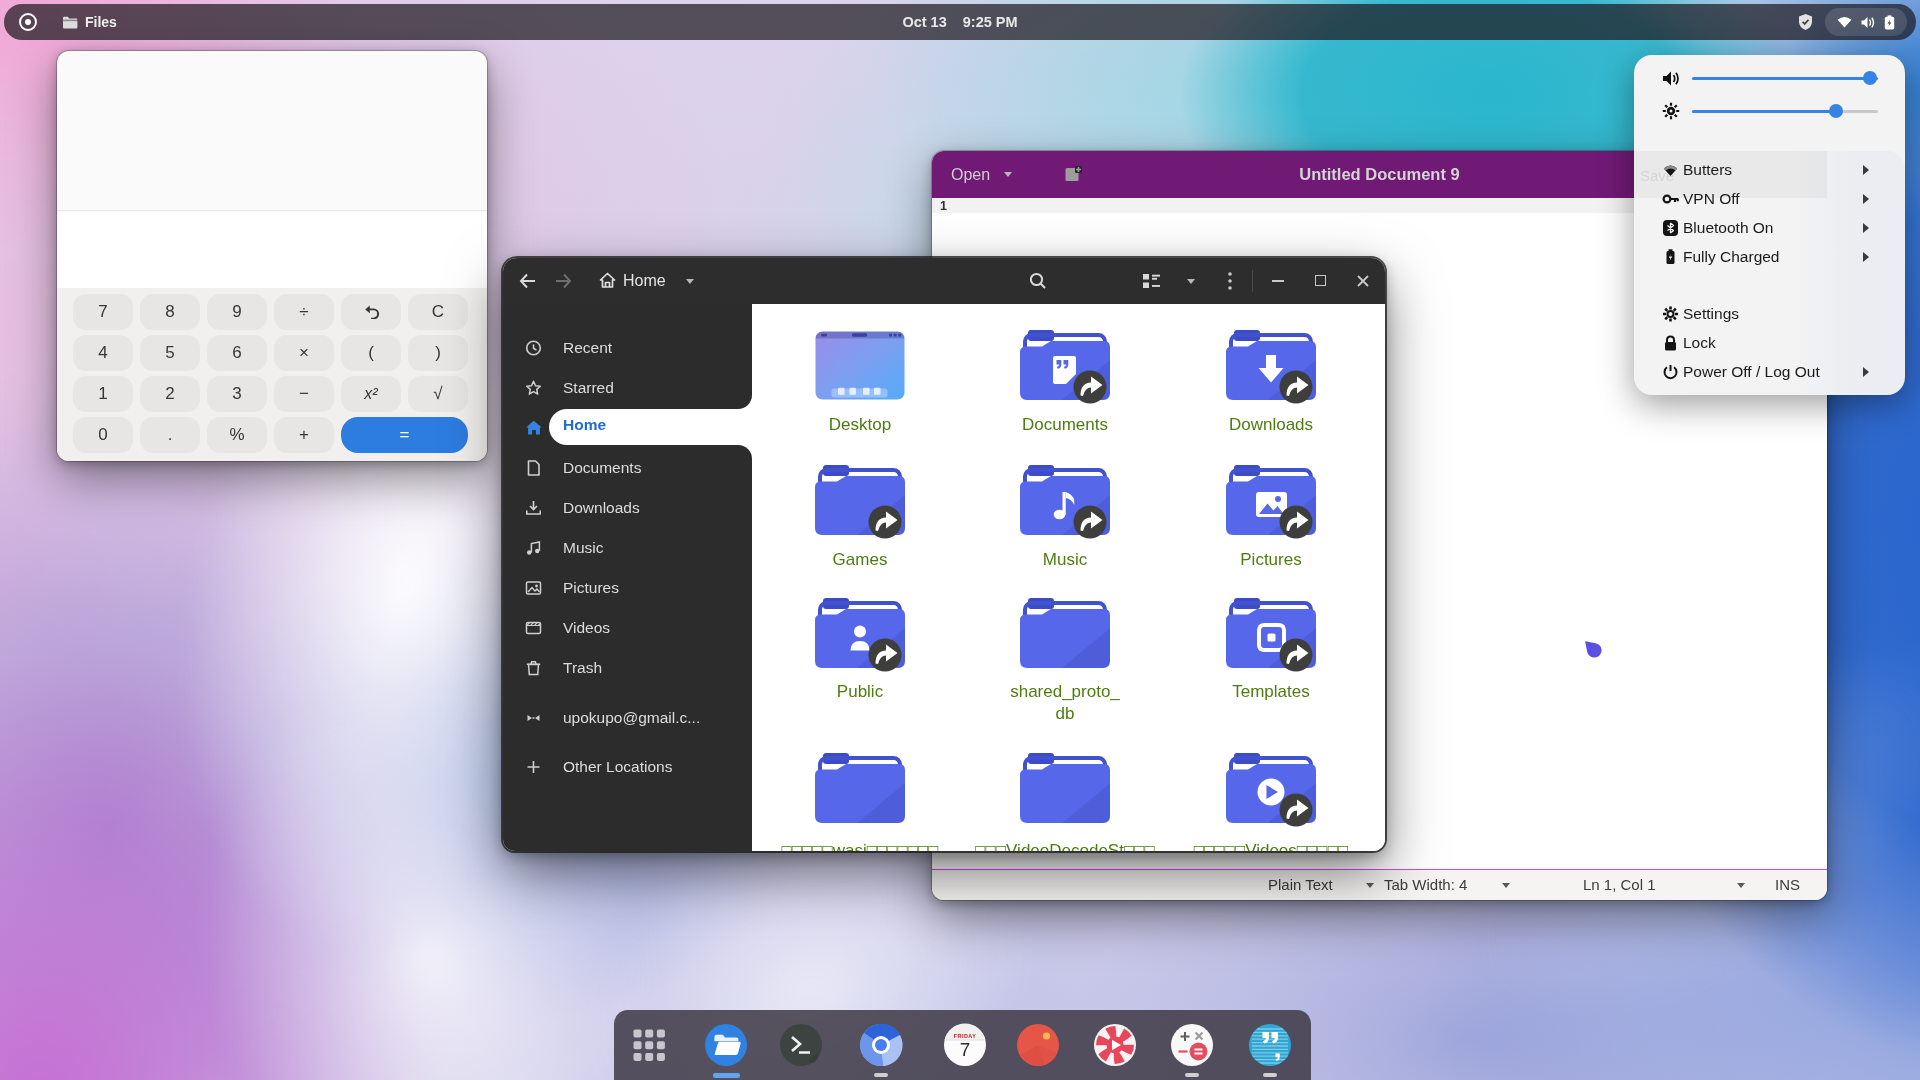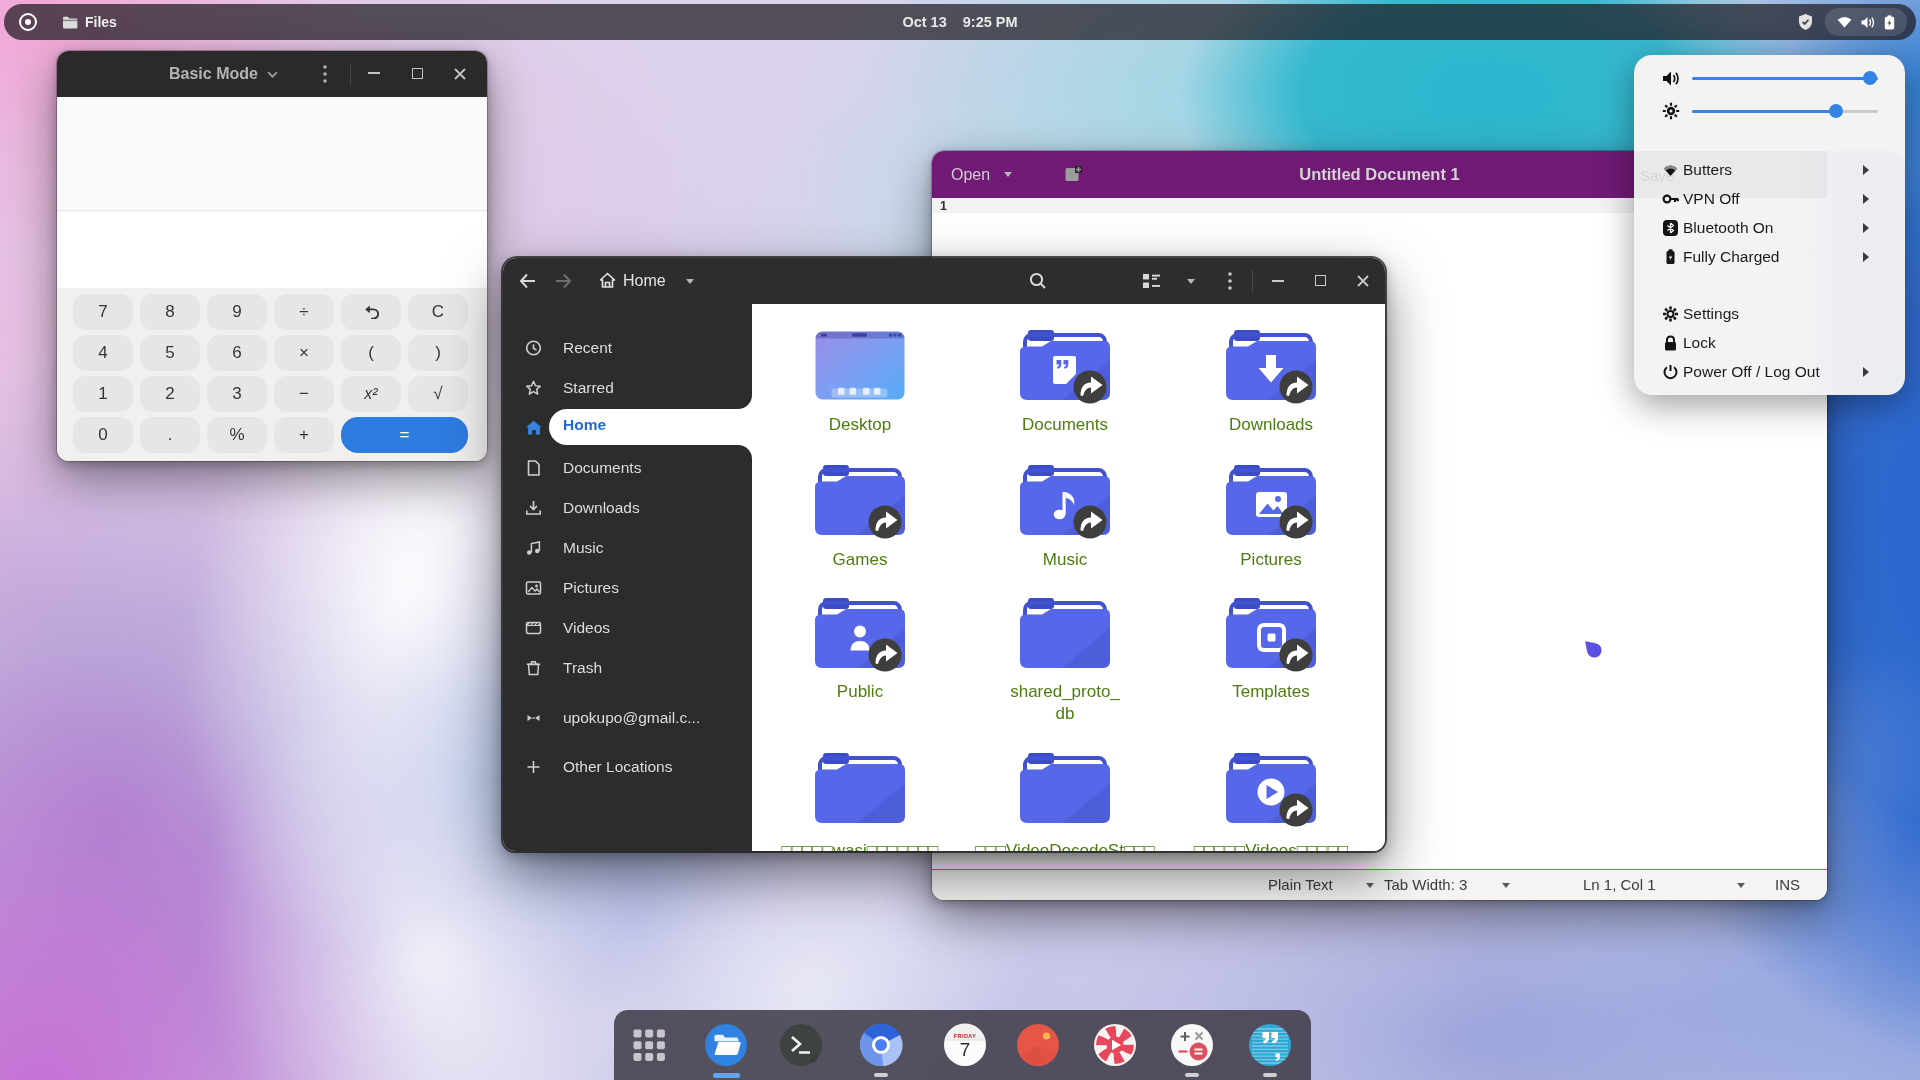--- a/index.html
+++ b/index.html
@@ -82,39 +82,20 @@
       <svg width="11" height="15" viewBox="0 0 11 15">
           <rect x="3.6" y="0.4" width="3.8" height="1.6" fill="#fff"></rect>
           <rect x="0.8" y="1.8" width="9.4" height="12.6" rx="1.6" fill="#fff"></rect>
           <path d="M6.3 4.6 L3.4 8.6 h2 l-1 3 3-4.2 h-2 Z" fill="#41434a"></path>
         </svg>
     </div>
   </div>
 </div>
 
 <div id="calc" class="win">
-  <div id="calcbar">
-    <div style="position:absolute;left:112px;top:0;height:46px;display:flex;align-items:center;gap:9px;">
-      <span style="font-weight:bold;font-size:16px;color:#b4b4b4;">Basic Mode</span>
-      <svg width="11" height="7" viewBox="0 0 11 7">
-          <path d="M1 1.2 l4.5 4.5 4.5-4.5" stroke="#9a9a9a" stroke-width="1.8" fill="none"></path>
-        </svg>
-    </div>
-    <svg style="position:absolute;left:266px;top:14px;" width="4" height="18" viewBox="0 0 4 18">
-        <circle cx="2" cy="2" r="1.8" fill="#b0b0b0"></circle>
-        <circle cx="2" cy="9" r="1.8" fill="#b0b0b0"></circle>
-        <circle cx="2" cy="16" r="1.8" fill="#b0b0b0"></circle>
-      </svg>
-    <div style="position:absolute;left:293px;top:12px;width:1px;height:22px;background:#474747;"></div>
-    <div style="position:absolute;left:311px;top:21px;width:12px;height:2px;background:#c4c4c4;"></div>
-    <div style="position:absolute;left:355px;top:17px;width:11px;height:11px;border:1.8px solid #c4c4c4;"></div>
-    <svg style="position:absolute;left:397px;top:17px;" width="12" height="12" viewBox="0 0 12 12">
-        <path d="M1 1 L11 11 M11 1 L1 11" stroke="#c4c4c4" stroke-width="1.8"></path>
-      </svg>
-  </div>
   <div id="calcdisp"></div>
   <div id="calcentry"></div>
   <div id="calcpad">
       <div class="cbtn" style="left: 16px; top: 6px;">7</div>
       <div class="cbtn" style="left: 83px; top: 6px;">8</div>
       <div class="cbtn" style="left: 150px; top: 6px;">9</div>
       <div class="cbtn" style="left: 217px; top: 6px;">÷</div>
       <div class="cbtn" style="left: 284px; top: 6px;">
         <svg width="15" height="14" viewBox="0 0 15 14">
           <path d="M5.8 0.6 L1.2 4.4 5.8 8.2 Z" fill="#363636"></path>
@@ -166,29 +147,29 @@
 </style>
 
 <div id="gedit" class="win">
   <div id="gedbar">
     <div style="position:absolute;left:19px;top:0;height:47px;display:flex;align-items:center;font-size:16px;color:#cfcfcf;">Open<span class="gcar" style="border-top-color:#b8b8b8;margin-left:14px;"></span></div>
     <svg style="position:absolute;left:133px;top:15px;" width="17" height="16" viewBox="0 0 17 16">
         <rect x="0.5" y="2" width="13" height="13" rx="1.5" fill="#9c9c9c"></rect>
         <rect x="10" y="0" width="7" height="7" rx="1" fill="#262626"></rect>
         <path d="M13.5 1 v5 M11 3.5 h5" stroke="#9c9c9c" stroke-width="1.6"></path>
       </svg>
-    <div style="position:absolute;left:0;top:0;width:100%;height:47px;display:flex;align-items:center;justify-content:center;font-weight:bold;font-size:16.5px;color:#d4d4d4;">Untitled Document 1</div>
+    <div style="position:absolute;left:0;top:0;width:100%;height:47px;display:flex;align-items:center;justify-content:center;font-weight:bold;font-size:16.5px;color:#d4d4d4;">Untitled Document 9</div>
   </div>
   <div id="gedline1">
       <span style="position:absolute;left:8px;top:1px;font-weight:bold;font-size:12.5px;color:#303030;">1</span>
     </div>
   <div id="gedstatus">
     <span style="position:absolute;left:336px;top:6px;">Plain Text</span>
       <span class="gcar" style="position:absolute;left:427px;top:13px;"></span>
-    <span style="position:absolute;left:452px;top:6px;">Tab Width: 3</span>
+    <span style="position:absolute;left:452px;top:6px;">Tab Width: 4</span>
       <span class="gcar" style="position:absolute;left:563px;top:13px;"></span>
     <span style="position:absolute;left:651px;top:6px;">Ln 1, Col 1</span>
       <span class="gcar" style="position:absolute;left:798px;top:13px;"></span>
     <span style="position:absolute;left:843px;top:6px;">INS</span>
   </div>
 </div>
 
 <div id="files" class="win">
   <div id="fhead">
     <svg style="position:absolute;left:16px;top:15px;" width="17" height="16" viewBox="0 0 17 16">

